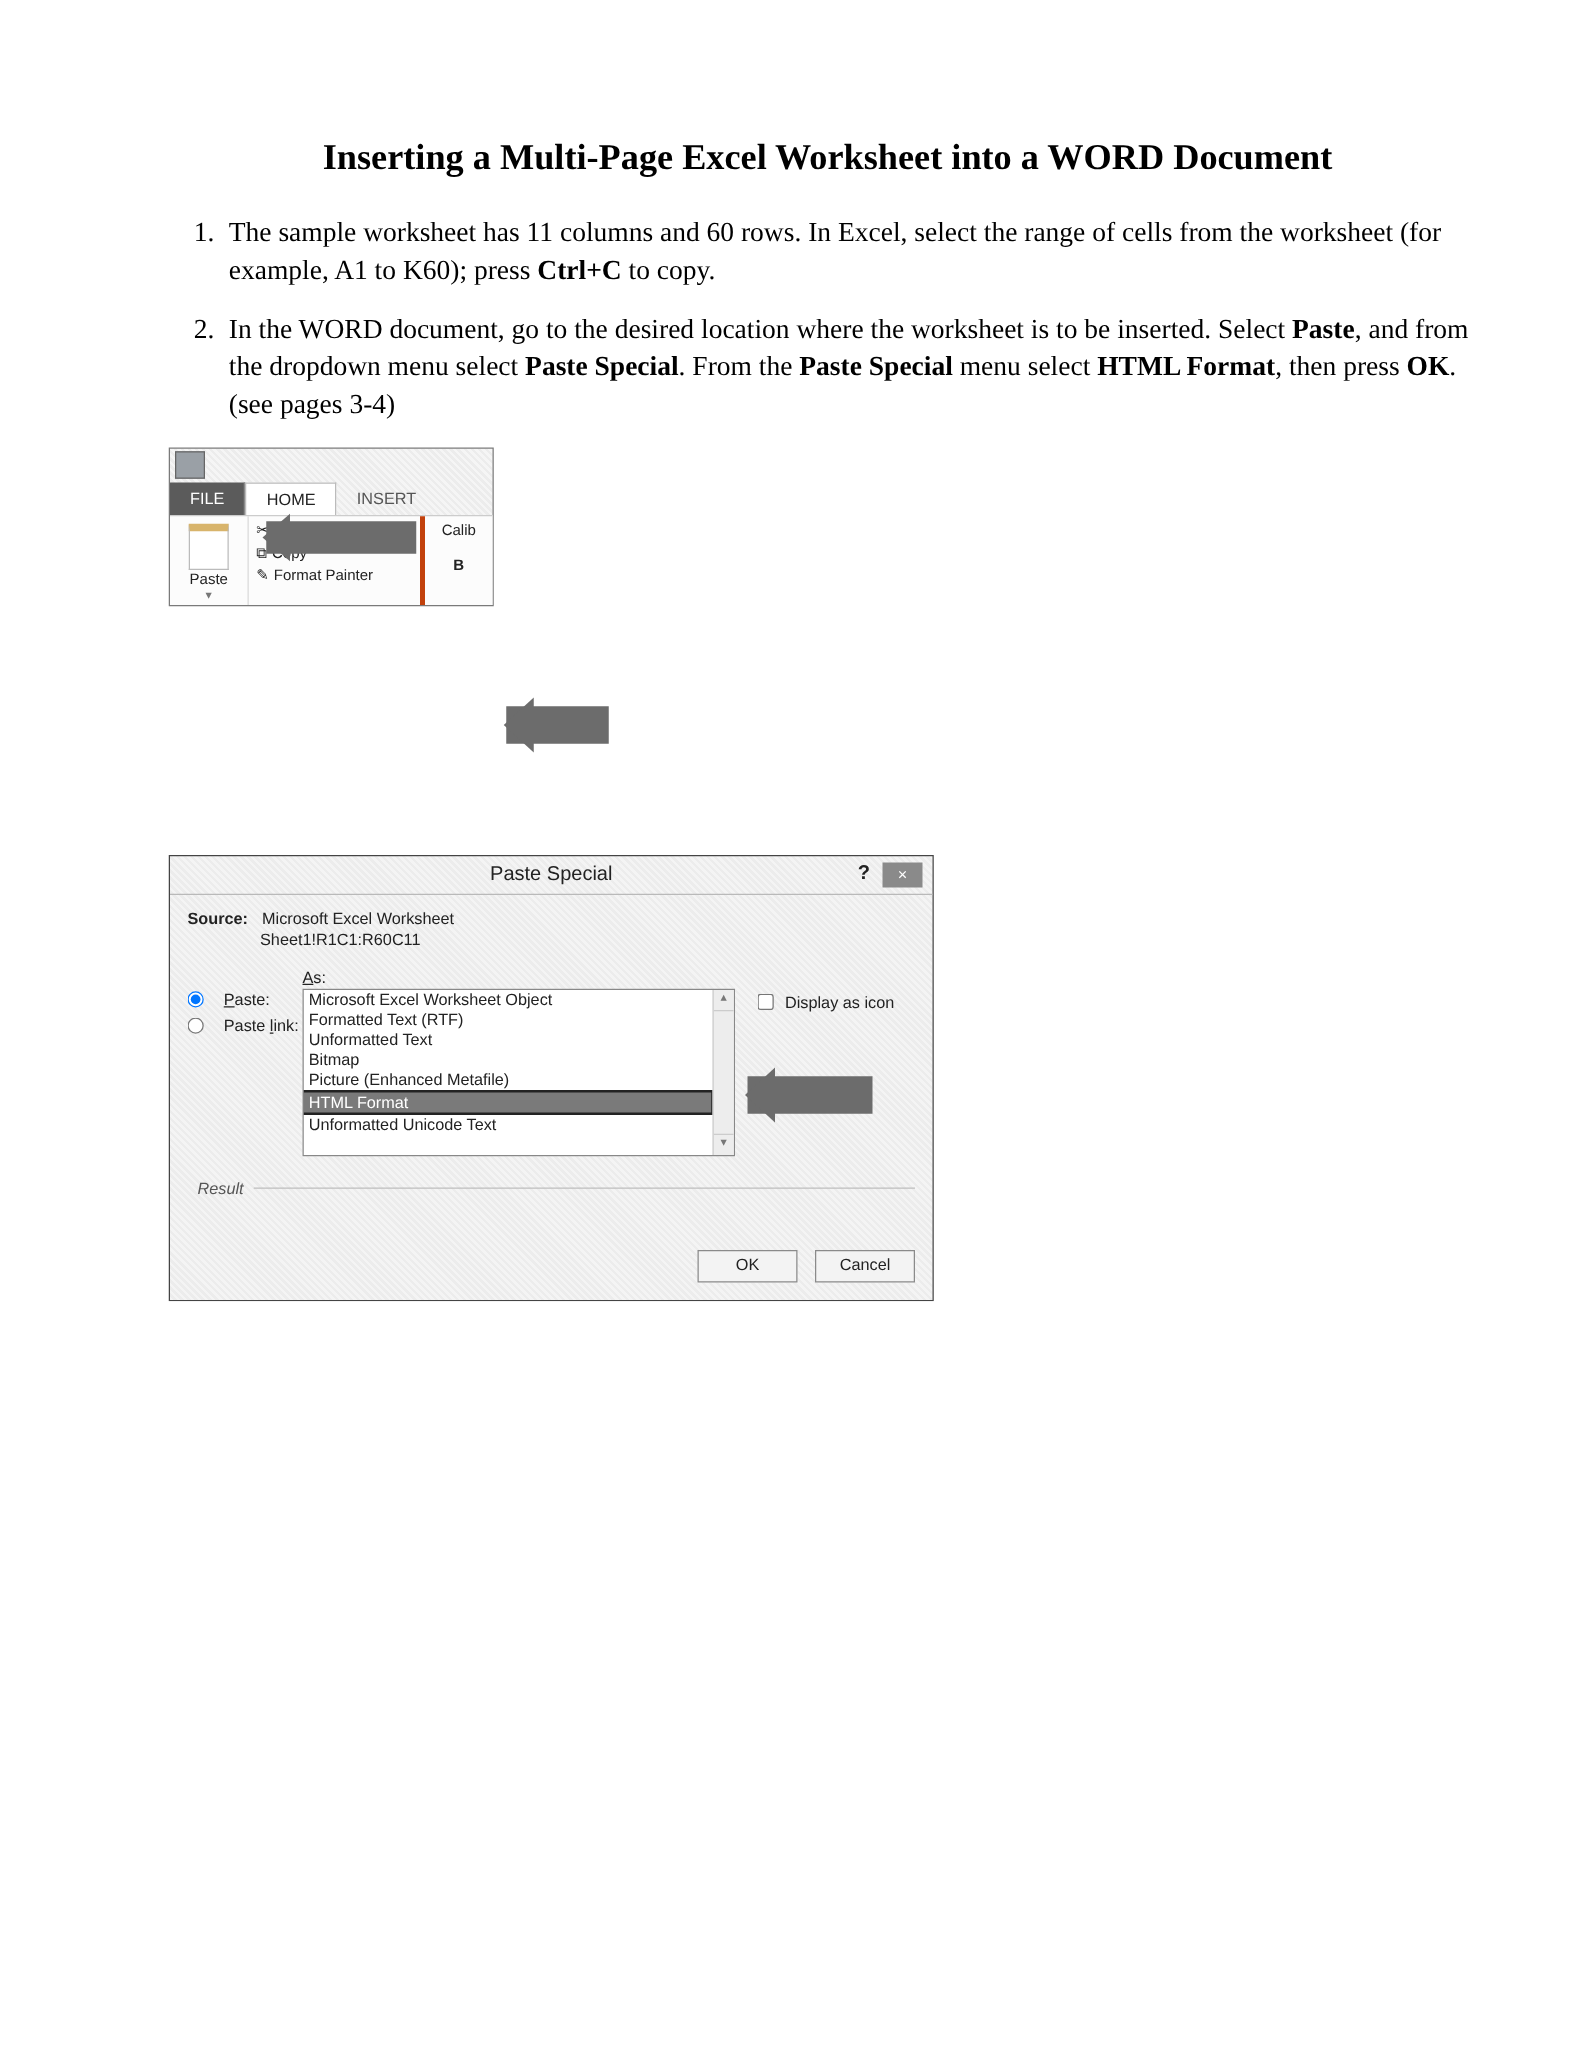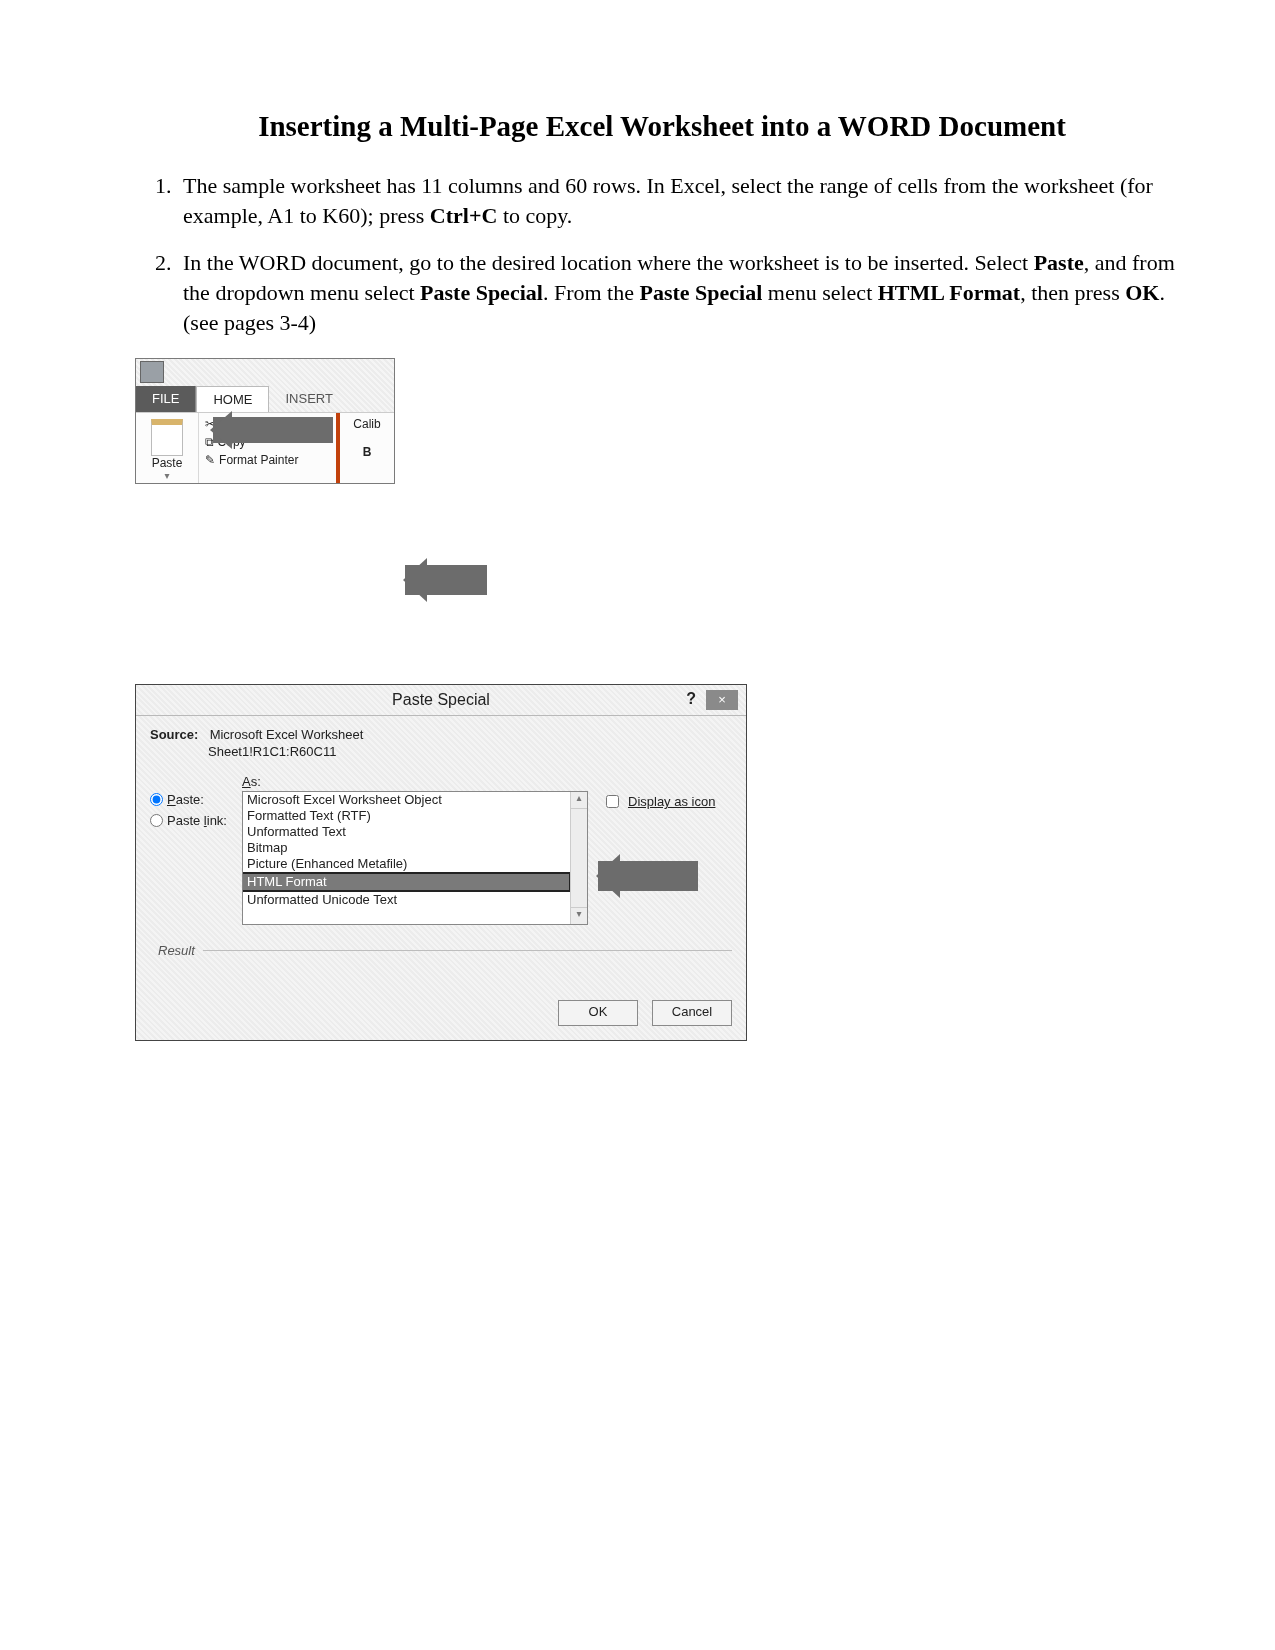--- a/index.html
+++ b/index.html
@@ -166,21 +166,21 @@
     position:absolute; right:8px; top:5px;
     width:32px;height:20px;background:#8a8a8a;color:#fff;
     text-align:center;line-height:20px;font-size:13px;
   }
   .fig2 .body { padding:10px 14px 12px 14px; }
   .fig2 .source { font-size:13px; line-height:17px;}
   .fig2 .source .lbl { display:inline-block; width:56px;font-weight:bold;}
   .fig2 .source .l2 { margin-left:58px;}
   .fig2 .mid { display:flex; margin-top:14px;}
   .fig2 .radios { width:92px; padding-top:18px; font-size:13px;}
-  .fig2 .radios label{display:flex;align-items:center;gap:4px;margin-bottom:6px;}
+  .fig2 .radios label{display:flex;align-items:center;gap:16px;margin-bottom:6px;}
   .fig2 .radios input{margin:0;}
   .fig2 .listcol { flex:1; }
   .fig2 .aslbl { font-size:13px; margin-bottom:2px;}
   .fig2 .listbox {
     background:#fff; border:1px solid #888;
     height:132px; position:relative; font-size:13px;
     overflow:hidden;
   }
   .fig2 .listbox .sb {
     position:absolute; right:0; top:0; bottom:0; width:16px;
@@ -189,21 +189,21 @@
   .fig2 .listbox .sb .btn{
     height:16px;border-bottom:1px solid #ccc;text-align:center;font-size:10px;color:#777;
   }
   .fig2 .listbox .sb .btn.bot{position:absolute;bottom:0;left:0;right:0;border-top:1px solid #ccc;border-bottom:none;}
   .fig2 .listbox .opt { padding:0 4px; line-height:16px;}
   .fig2 .listbox .opt.sel {
     background:#7a7a7a;color:#fff;
     border:2px solid #222; margin:0 16px 0 -2px;
   }
   .fig2 .iconcol {
-    width:130px; padding:18px 0 0 14px; font-size:13px;text-decoration:underline;
+    width:130px; padding:18px 0 0 14px; font-size:13px;
   }
   .fig2 .iconcol label{display:flex;align-items:center;gap:6px;}
   .fig2 .result { margin-top:18px;}
   .fig2 .result .line{
     display:flex;align-items:center;font-style:italic;
   }
   .fig2 .result .line::before,
   .fig2 .result .line::after{
     content:"";flex:1;height:1px;background:#bdbdbd;
   }

